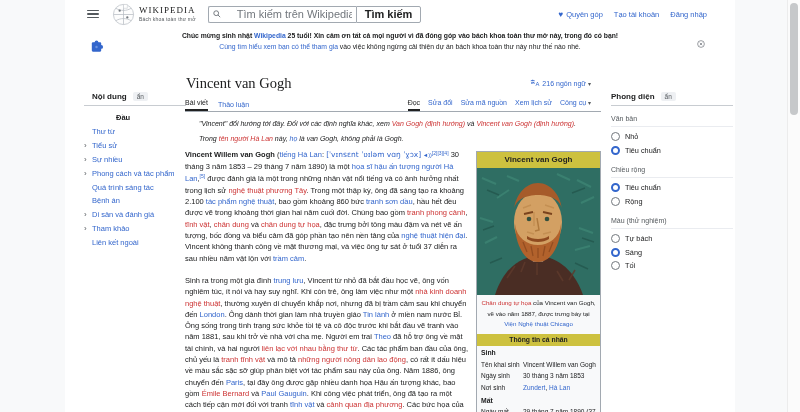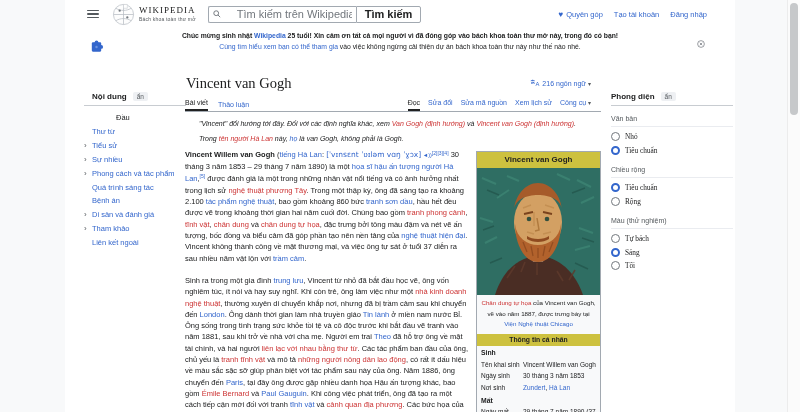--- a/index.html
+++ b/index.html
@@ -50,21 +50,21 @@
 
   
   #toc { position:absolute; left:19px; top:22px; width:102px; font-size:7.5px; }
   .panel-head { display:flex; align-items:flex-start; gap:6px; padding:0 0 4px 8px; border-bottom:1px solid #c8ccd1; margin-bottom:5px; }
   .panel-title { font-weight:bold; font-size:8px; }
   .hide-pill { font-size:6.5px; color:#54595d; background:#eef0f3; border-radius:2px; padding:1px 4px; cursor:pointer; }
   #toc-list { list-style:none; }
   #toc-list li { position:relative; padding-left:8px; line-height:13.9px; white-space:nowrap; cursor:pointer; }
   #toc-list li .arrow { position:absolute; left:0; top:0; color:#54595d; font-size:8px; cursor:pointer; }
   #toc-list li .lbl { color:var(--link-blue); }
-  #toc-list li.active .lbl { color:#202122; font-weight:normal;padding-left:24px; }
+  #toc-list li.active .lbl { color:#202122; font-weight:bold;padding-left:24px; }
 
   
   #article { position:absolute; left:120px; top:0; width:416px; height:342px; overflow:hidden; }
   #page-title { font-family:"Liberation Serif", serif; font-weight:normal; font-size:14.5px; margin:5px 0 0 1px; color:#202122; }
   #lang-button { position:absolute; top:9px; right:10px; font-size:7px; color:var(--link-blue); display:flex; align-items:center; gap:2px; cursor:pointer; }
   .caret { color:#54595d; font-size:6px; }
   #tabs-row { display:flex; align-items:flex-end; border-bottom:1px solid #a2a9b1; margin-top:5px; font-size:7px; }
   .tab { padding:2px 0 3px; margin-right:10px; color:var(--link-blue); cursor:pointer; }
   .tab.active, .view.active { color:#202122; border-bottom:2px solid #202122; }
   .views { margin-left:auto; display:flex; gap:8px; margin-right:10px; }
@@ -82,21 +82,21 @@
   .ib-caption { padding:3px 4px 4px; text-align:center; font-size:6.2px; line-height:10.4px; }
   .ib-section { background:var(--ib-yellow); font-weight:bold; font-size:6.8px; text-align:center; padding:2px; }
   .ib-group { font-weight:bold; font-size:6.8px; padding:3px 4px 1px; }
   .ib-row { display:flex; padding:1.5px 0 1.5px 4px; }
   .ib-row .lab { width:42px; flex:none; padding-right:3px; }
   .ib-row .val { flex:1; padding-right:2px; }
 
   
   #appearance { position:absolute; left:546px; top:22px; width:122px; font-size:7.3px; }
   .app-group-label { color:#54595d; font-size:7px; margin-top:9px; padding-bottom:4px; border-bottom:1px solid #eaecf0; margin-bottom:3px; }
-  .radio-row { display:flex; align-items:center; gap:5px; height:13.5px; cursor:pointer;font-family:Liberation Serif, serif; }
+  .radio-row { display:flex; align-items:center; gap:5px; height:13.5px; cursor:pointer; }
   .radio { width:9px; height:9px; border-radius:50%; border:1px solid #72777d; background:#fff; flex:none; }
   .radio.checked { border:2.8px solid var(--link-blue); }
 </style>
 </head>
 <body>
 
 <div id="page">
   <div id="gutter-left" class="gutter"></div>
   <div id="gutter-right" class="gutter"></div>
 

